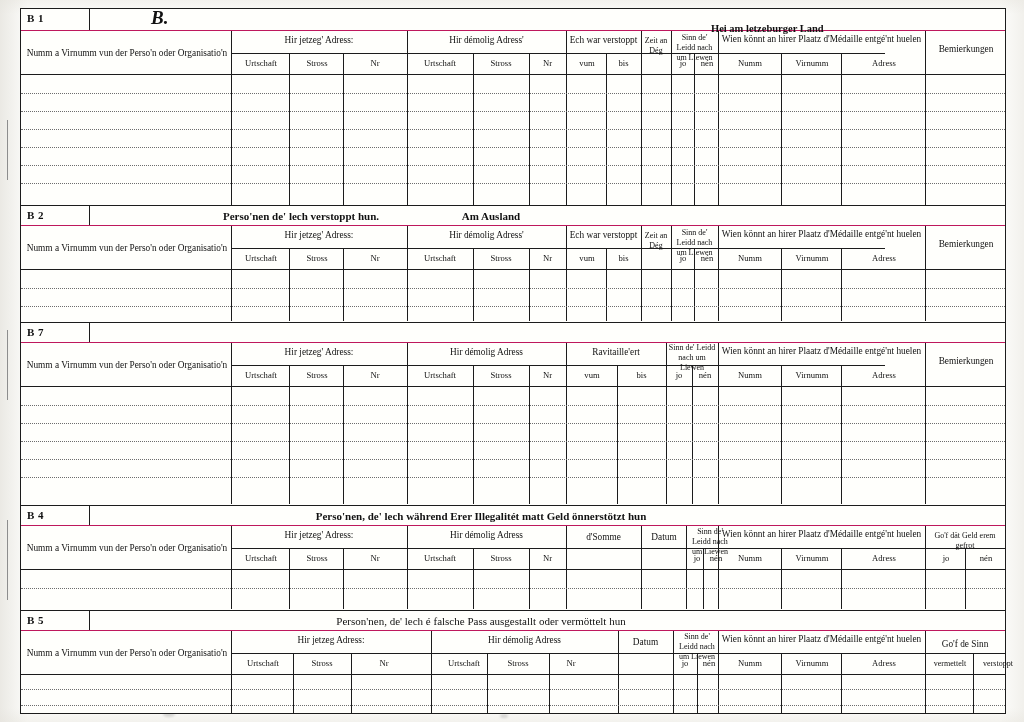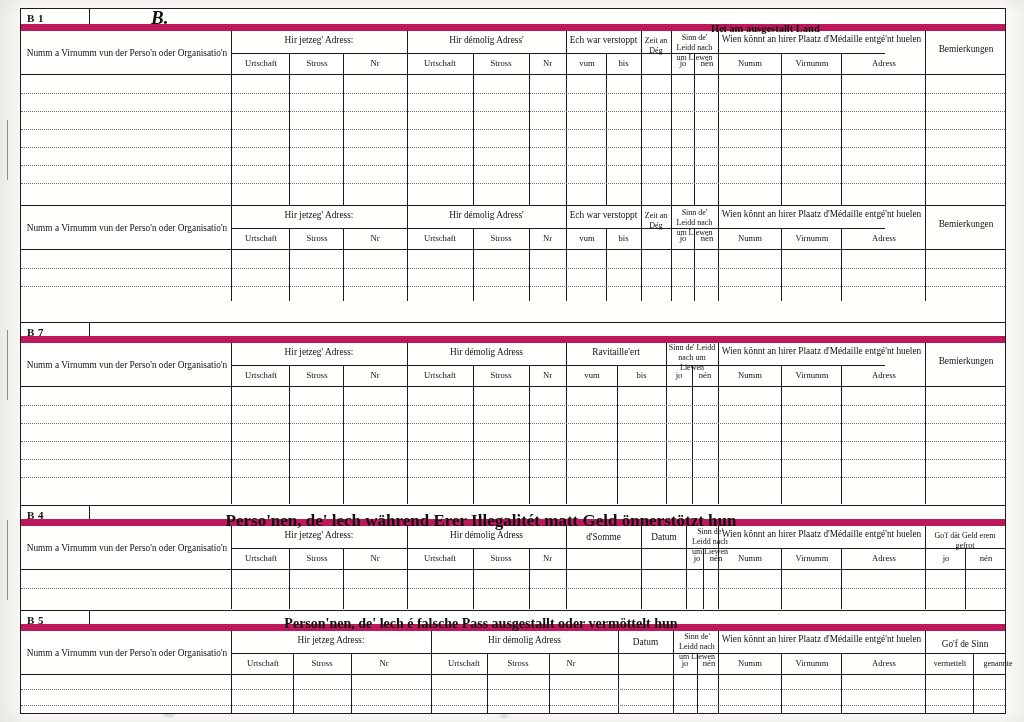--- a/index.html
+++ b/index.html
@@ -37,21 +37,21 @@
     position:relative;
     border-bottom:1.6px solid #1c1c1c;
     box-sizing:border-box;
   }
   .block:last-child{border-bottom:none;}
 
   
   .blk-title{
     position:relative;
     height:20px;
-    border-bottom:7px solid #be185d;
+    border-bottom:1px solid #be185d;
     box-sizing:border-box;
   }
   .blk-code{
     position:absolute;left:6px;top:3px;
     font-size:11px;font-weight:700;letter-spacing:.5px;
   }
   .blk-sep{
     position:absolute;left:68px;top:0;bottom:0;
     border-left:1px solid #1c1c1c;
   }
@@ -116,21 +116,21 @@
   <div class="smudge" style="left:163px;top:712px;width:12px;height:5px;"></div>
   <div class="smudge" style="left:500px;top:714px;width:8px;height:4px;"></div>
 
   <div class="sheet">
 
     <div class="block" style="height:197px;">
       <div class="blk-title" style="height:22px;">
         <div class="blk-code">B 1</div>
         <div class="blk-sep" style="left:68px;"></div>
         <div class="bigB">B.</div>
-        <div class="b1-right">Hei am ausgestallt Land</div>
+        <div class="b1-right">Hei am letzeburger Land</div>
       </div>
 
       <div class="hdr" style="height:44px;">
         <div class="vline" style="left:210px;"></div>
         <div class="vline" style="left:386px;"></div>
         <div class="vline" style="left:545px;"></div>
         <div class="vline" style="left:620px;"></div>
         <div class="vline" style="left:650px;"></div>
         <div class="vline" style="left:697px;"></div>
         <div class="vline" style="left:904px;"></div>
@@ -188,20 +188,26 @@
         <div class="rowline" style="top:18px;"></div>
         <div class="rowline" style="top:36px;"></div>
         <div class="rowline" style="top:54px;"></div>
         <div class="rowline" style="top:72px;"></div>
         <div class="rowline" style="top:90px;"></div>
         <div class="rowline" style="top:108px;"></div>
       </div>
     </div>
 
     <div class="block" style="height:117px;">
+      <div class="blk-title">
+        <div class="blk-code">B 2</div>
+        <div class="blk-sep" style="left:68px;"></div>
+        <div class="cap" style="left:120px;top:4px;width:320px;font-size:11px;font-weight:700;">Perso'nen de' lech verstoppt hun.</div>
+        <div class="cap" style="left:380px;top:4px;width:180px;font-size:11px;font-weight:700;">Am Ausland</div>
+      </div>
 
       <div class="hdr" style="height:44px;">
         <div class="vline" style="left:210px;"></div>
         <div class="vline" style="left:386px;"></div>
         <div class="vline" style="left:545px;"></div>
         <div class="vline" style="left:620px;"></div>
         <div class="vline" style="left:650px;"></div>
         <div class="vline" style="left:697px;"></div>
         <div class="vline" style="left:904px;"></div>
         <div class="hline" style="top:22px;left:210px;right:120px;"></div>
@@ -325,21 +331,21 @@
         <div class="rowline" style="top:54px;"></div>
         <div class="rowline" style="top:72px;"></div>
         <div class="rowline" style="top:90px;"></div>
       </div>
     </div>
 
     <div class="block" style="height:105px;">
       <div class="blk-title">
         <div class="blk-code">B 4</div>
         <div class="blk-sep" style="left:68px;"></div>
-        <div class="cap" style="left:120px;top:4px;width:680px;font-size:17px;font-weight:700;">Perso'nen, de' lech während Erer Illegalitét matt  Geld önnerstötzt hun</div>
+        <div class="cap" style="left:120px;top:4px;width:680px;font-size:11px;font-weight:700;">Perso'nen, de' lech während Erer Illegalitét matt  Geld önnerstötzt hun</div>
       </div>
 
       <div class="hdr" style="height:44px;">
         <div class="vline" style="left:210px;"></div>
         <div class="vline" style="left:386px;"></div>
         <div class="vline" style="left:545px;"></div>
         <div class="vline" style="left:620px;"></div>
         <div class="vline" style="left:665px;"></div>
         <div class="vline" style="left:697px;"></div>
         <div class="vline" style="left:904px;"></div>
@@ -394,21 +400,21 @@
         <div class="vline" style="left:904px;"></div>
         <div class="vline" style="left:944px;"></div>
         <div class="rowline" style="top:18px;"></div>
       </div>
     </div>
 
     <div class="block" style="height:104px;">
       <div class="blk-title">
         <div class="blk-code">B 5</div>
         <div class="blk-sep" style="left:68px;"></div>
-        <div class="cap" style="left:120px;top:4px;width:680px;font-size:14px;font-weight:700;">Person'nen, de' lech é falsche Pass ausgestallt oder  vermöttelt hun</div>
+        <div class="cap" style="left:120px;top:4px;width:680px;font-size:11px;font-weight:400;">Person'nen, de' lech é falsche Pass ausgestallt oder  vermöttelt hun</div>
       </div>
 
       <div class="hdr" style="height:44px;">
         <div class="vline" style="left:210px;"></div>
         <div class="vline" style="left:410px;"></div>
         <div class="vline" style="left:597px;"></div>
         <div class="vline" style="left:652px;"></div>
         <div class="vline" style="left:697px;"></div>
         <div class="vline" style="left:904px;"></div>
         <div class="hline" style="top:22px;left:210px;right:0px;"></div>
@@ -434,21 +440,21 @@
         <div class="cap small" style="left:332px;top:27px;width:62px;">Nr</div>
         <div class="cap small" style="left:412px;top:27px;width:62px;">Urtschaft</div>
         <div class="cap small" style="left:468px;top:27px;width:58px;">Stross</div>
         <div class="cap small" style="left:530px;top:27px;width:40px;">Nr</div>
         <div class="cap small" style="left:654px;top:27px;width:20px;">jo</div>
         <div class="cap small" style="left:678px;top:27px;width:20px;">nén</div>
         <div class="cap small" style="left:699px;top:27px;width:60px;">Numm</div>
         <div class="cap small" style="left:762px;top:27px;width:58px;">Virnumm</div>
         <div class="cap small" style="left:822px;top:27px;width:82px;">Adress</div>
         <div class="cap tiny" style="left:906px;top:28px;width:46px;">vermettelt</div>
-        <div class="cap tiny" style="left:954px;top:28px;width:46px;">genannte</div>
+        <div class="cap tiny" style="left:954px;top:28px;width:46px;">verstoppt</div>
       </div>
 
       <div class="rows" style="height:38px;">
         <div class="vline" style="left:210px;"></div>
         <div class="vline" style="left:272px;"></div>
         <div class="vline" style="left:330px;"></div>
         <div class="vline" style="left:410px;"></div>
         <div class="vline" style="left:466px;"></div>
         <div class="vline" style="left:528px;"></div>
         <div class="vline" style="left:597px;"></div>

